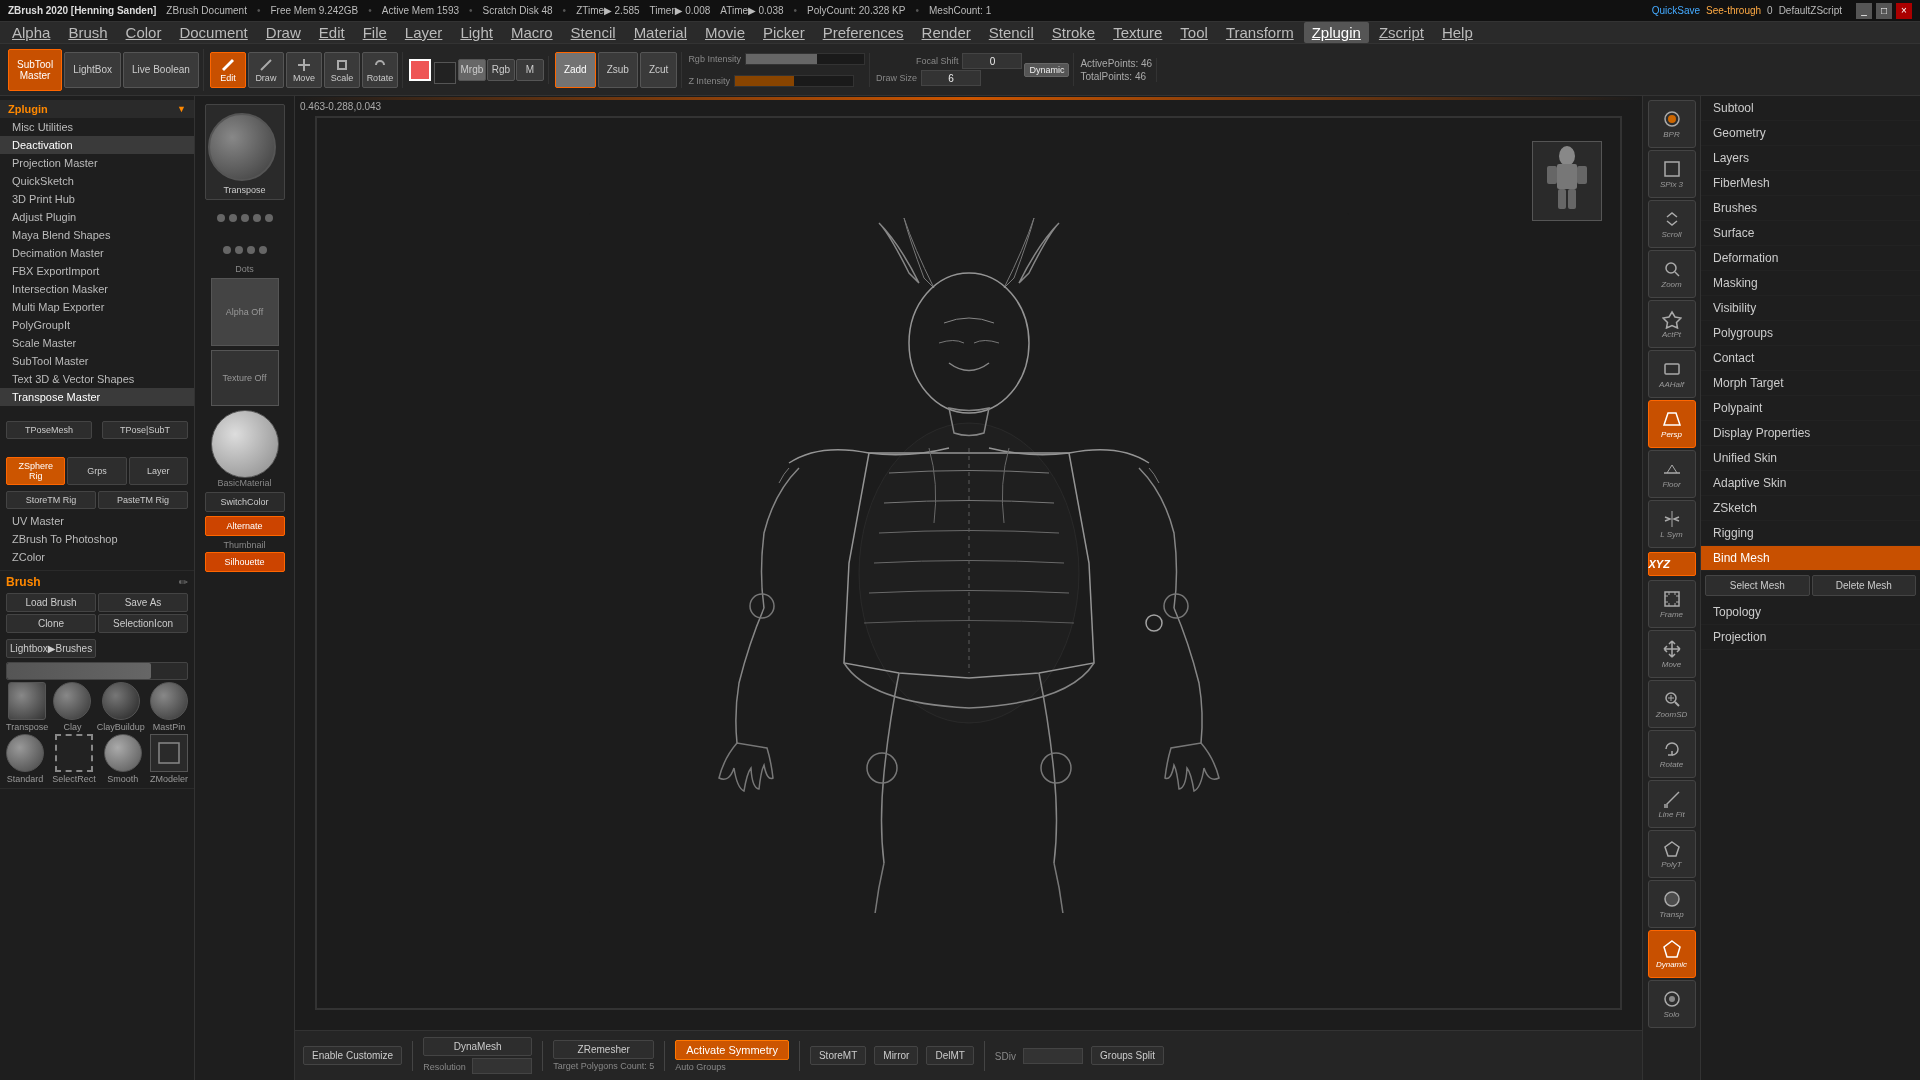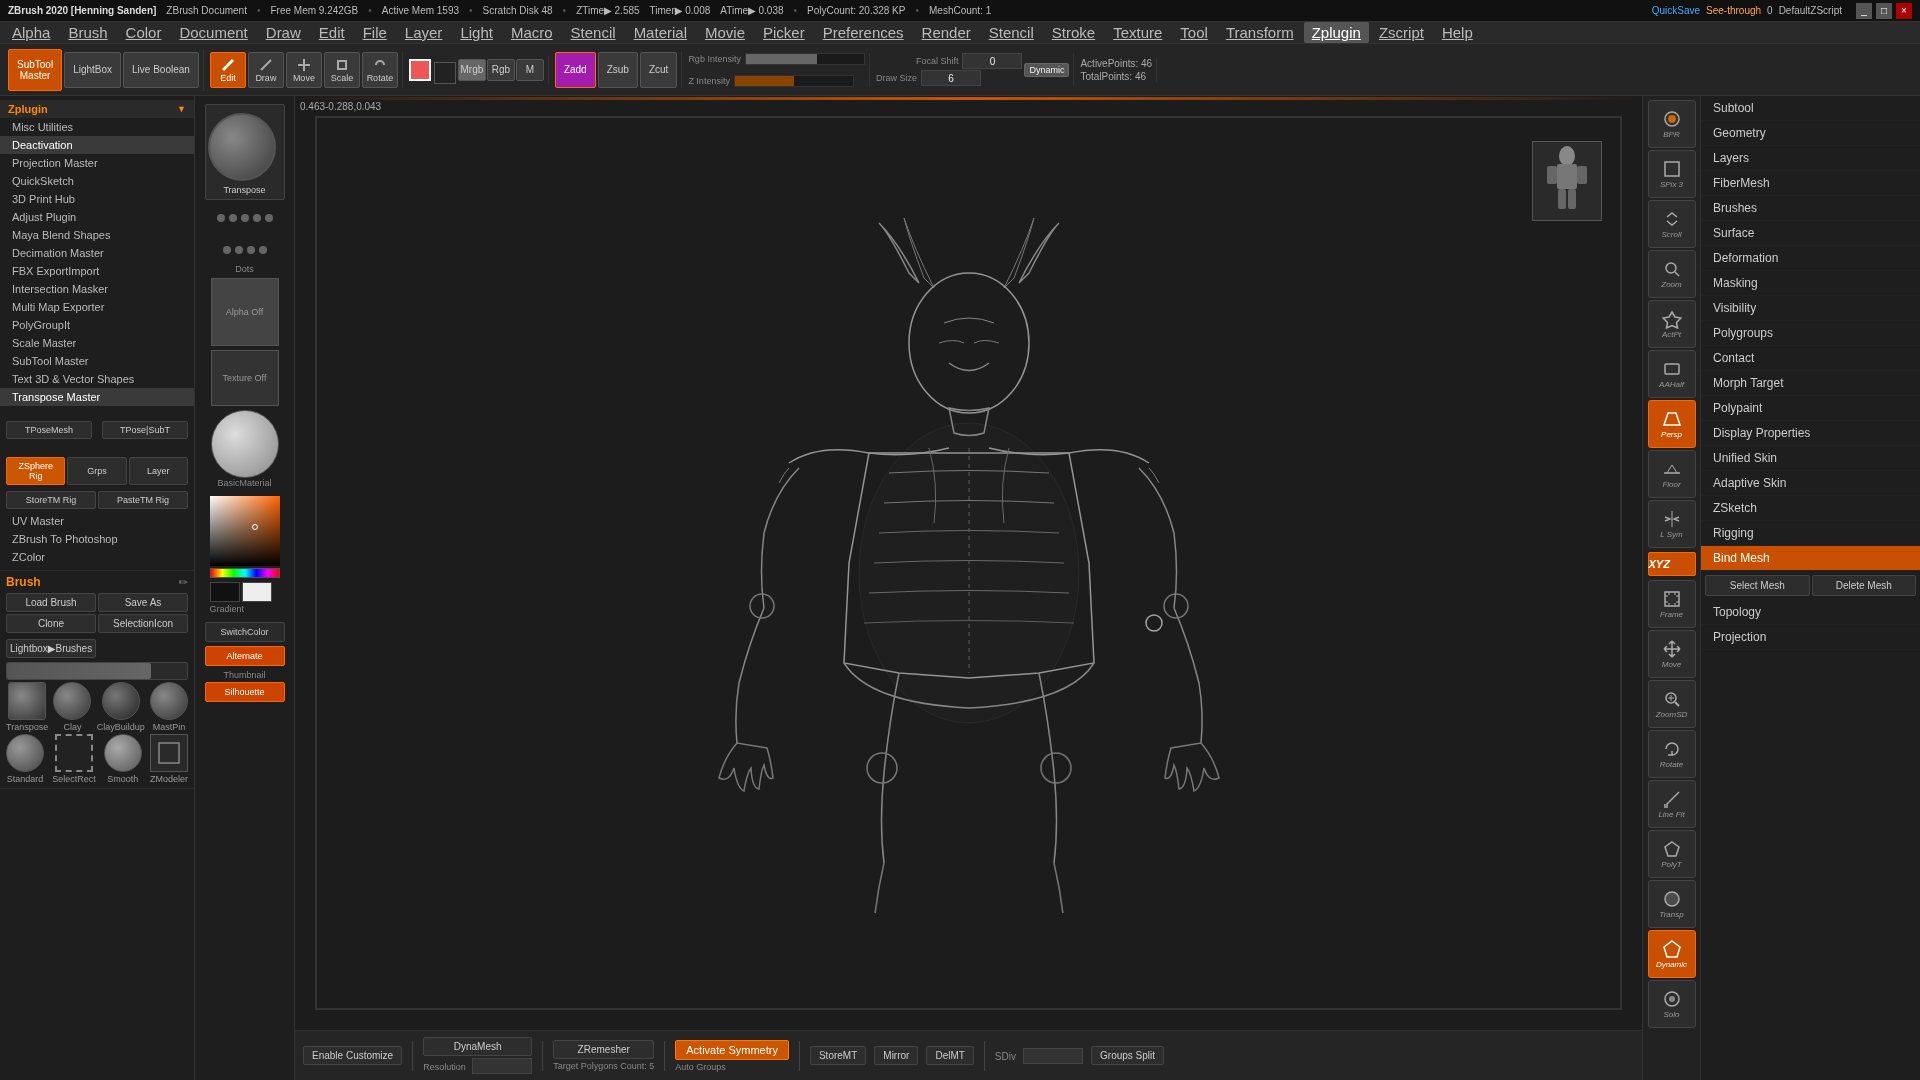--- a/index.html
+++ b/index.html
@@ -15,21 +15,21 @@
 
     
     #menu-bar { background: #2a2a2a; height: 22px; display: flex; align-items: center; padding: 0 4px; gap: 2px; border-bottom: 1px solid #333; flex-shrink: 0; }
     .menu-item { padding: 2px 8px; cursor: pointer; color: #bbb; font-size: 15px; border-radius: 2px; text-decoration: underline; }
     .menu-item.active { background: #555; color: #fff; }
 
     
     #toolbar { background: #252525; height: 52px; display: flex; align-items: center; padding: 0 4px; gap: 2px; border-bottom: 1px solid #333; flex-shrink: 0; }
     .toolbar-group { display: flex; align-items: center; gap: 2px; padding: 0 4px; border-right: 1px solid #333; }
     .toolbar-btn { background: #3a3a3a; border: 1px solid #555; color: #ccc; padding: 12px 8px; cursor: pointer; border-radius: 2px; font-size: 10px; white-space: nowrap; height: 36px; display: flex; align-items: center; justify-content: center; }
-    .toolbar-btn.orange { background: #a21caf; border-color: #ff6600; color: #fff; }
+    .toolbar-btn.orange { background: #737373; border-color: #ff6600; color: #fff; }
     .toolbar-btn-sq { background: #3a3a3a; border: 1px solid #555; color: #ccc; width: 36px; height: 36px; cursor: pointer; border-radius: 2px; font-size: 10px; display: flex; flex-direction: column; align-items: center; justify-content: center; }
     .toolbar-btn-sq.orange { background: #c85000; border-color: #ff6600; }
     .subtool-master { background: #c85000; border: 1px solid #ff6600; color: #fff; padding: 3px 8px; cursor: pointer; border-radius: 2px; font-size: 11px; height: 42px; display: flex; flex-direction: column; align-items: center; justify-content: center; }
 
     
     #main { display: flex; flex: 1; overflow: hidden; }
 
     
     #left-panel { width: 195px; background: #1e1e1e; border-right: 1px solid #333; display: flex; flex-direction: column; flex-shrink: 0; overflow-y: auto; }
     .left-section { padding: 4px 0; border-bottom: 1px solid #2a2a2a; }
@@ -411,33 +411,20 @@
       <div style="width:68px;height:56px;background:#333;border:1px solid #555;display:flex;align-items:center;justify-content:center;cursor:pointer;">
         <span style="font-size:9px;color:#999;">Texture Off</span>
       </div>
     </div>
 
     <div style="display:flex;flex-direction:column;align-items:center;">
       <div style="width:68px;height:68px;background:radial-gradient(circle at 35% 35%,#ddd,#888);border:1px solid #555;cursor:pointer;border-radius:50%;"></div>
       <span class="mid-label">BasicMaterial</span>
     </div>
 
-    <div class="color-picker-area">
-      <div style="position:relative;width:70px;height:70px;cursor:crosshair;">
-        <div style="position:absolute;inset:0;background:linear-gradient(to right,#fff,#ff6600);"></div>
-        <div style="position:absolute;inset:0;background:linear-gradient(to bottom,transparent,#000);"></div>
-        <div style="position:absolute;top:40%;left:60%;width:6px;height:6px;border-radius:50%;border:1px solid #fff;background:transparent;"></div>
-      </div>
-      <div class="hue-bar"></div>
-      <div class="color-swatches-row">
-        <div class="swatch-black"></div>
-        <div class="swatch-white"></div>
-      </div>
-      <span class="mid-label">Gradient</span>
-    </div>
     <button class="mid-btn">SwitchColor</button>
     <button class="mid-btn" style="background:#cc4400;border-color:#ff6600;color:#fff;">Alternate</button>
     <div style="display:flex;flex-direction:column;align-items:center;">
       <span class="mid-label">Thumbnail</span>
       <button class="mid-btn" style="background:#cc4400;border-color:#ff6600;color:#fff;margin-top:2px;">Silhouette</button>
     </div>
   </div>
 
   <div id="center">
     <div id="canvas-area">

